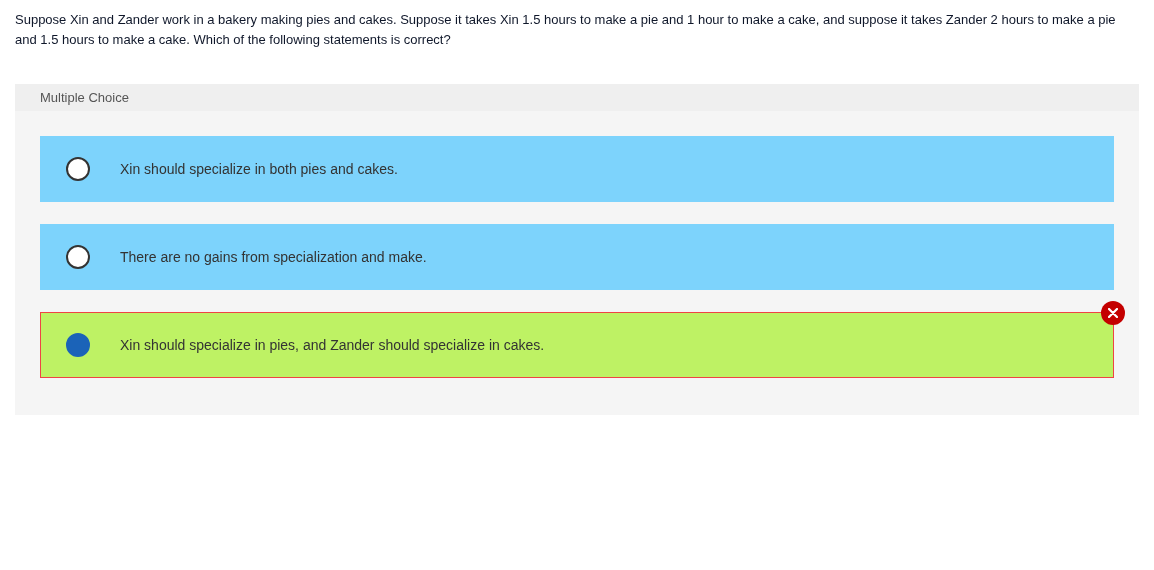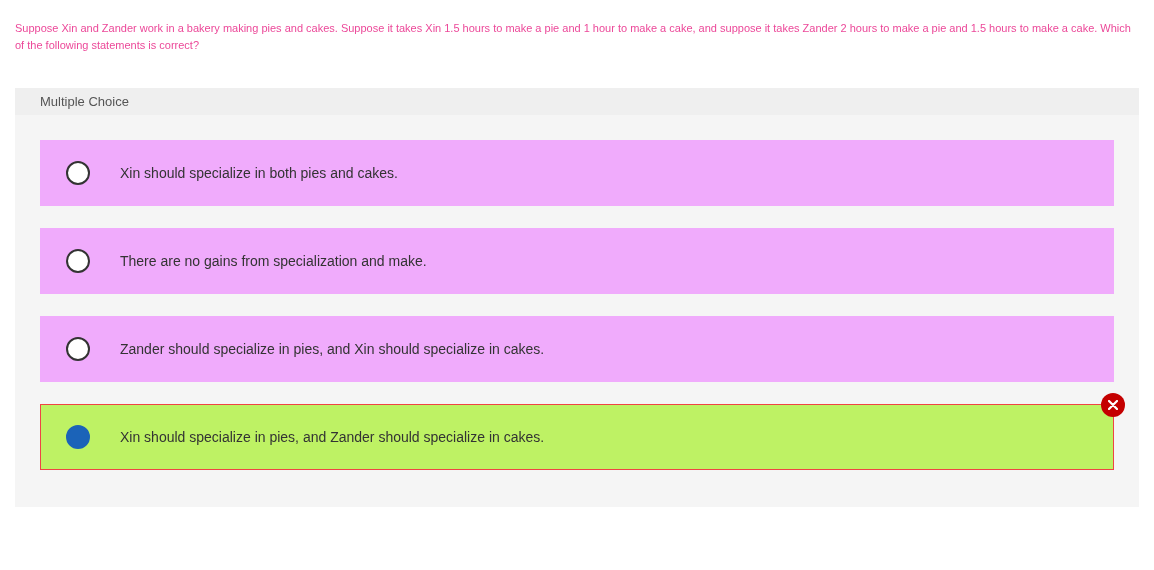--- a/index.html
+++ b/index.html
@@ -9,41 +9,40 @@
     }
     body {
       font-family: Arial, Helvetica, sans-serif;
       background: #ffffff;
       color: #333;
       width: 1154px;
       height: 570px;
       padding: 10px 15px;
     }
     .question-text {
-      font-size: 11px;
+      font-size: 13px;
       line-height: 1.5;
-      color: #ec4899;
+      color: #0f172a;
       margin-bottom: 35px;
-      margin-top: 10px;
     }
     .mc-container {
       background: #f5f5f5;
       padding: 0;
     }
     .mc-header {
       padding: 6px 25px;
       font-size: 13px;
       color: #555;
       background: #efefef;
     }
     .options-wrap {
       padding: 25px 25px 15px 25px;
     }
     .option {
-      background: #f0abfc;
+      background: #7dd3fc;
       display: flex;
       align-items: center;
       padding: 20px 25px;
       margin-bottom: 22px;
       border: 1px solid transparent;
       position: relative;
     }
     .option.incorrect {
       background: #bef264;
       border: 1px solid #ef4444;
@@ -98,24 +97,20 @@
     <div class="option">
       <div class="radio"></div>
       <div class="option-text">Xin should specialize in both pies and cakes.</div>
     </div>
 
     <div class="option">
       <div class="radio"></div>
       <div class="option-text">There are no gains from specialization and make.</div>
     </div>
 
-    <div class="option">
-      <div class="radio"></div>
-      <div class="option-text">Zander should specialize in pies, and Xin should specialize in cakes.</div>
-    </div>
 
     <div class="option incorrect">
       <div class="radio selected"></div>
       <div class="option-text">Xin should specialize in pies, and Zander should specialize in cakes.</div>
       <div class="bad-badge">
         <svg viewBox="0 0 10 10">
           <path d="M1 1 L9 9 M9 1 L1 9" stroke="#fff" stroke-width="2.2" stroke-linecap="round"></path>
         </svg>
       </div>
     </div>

